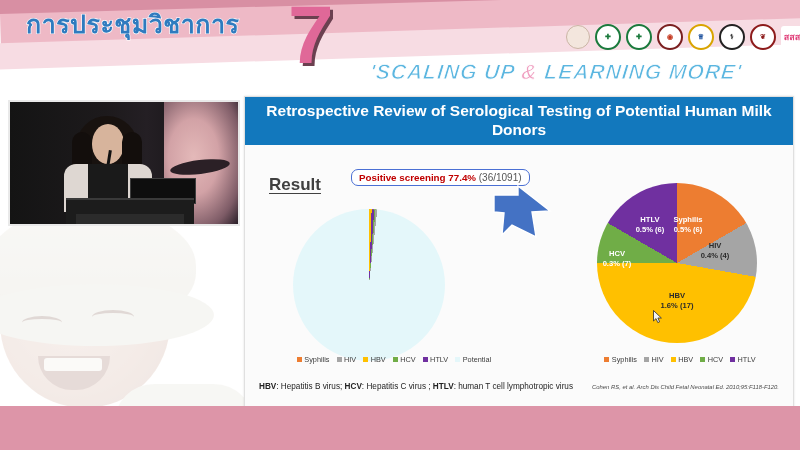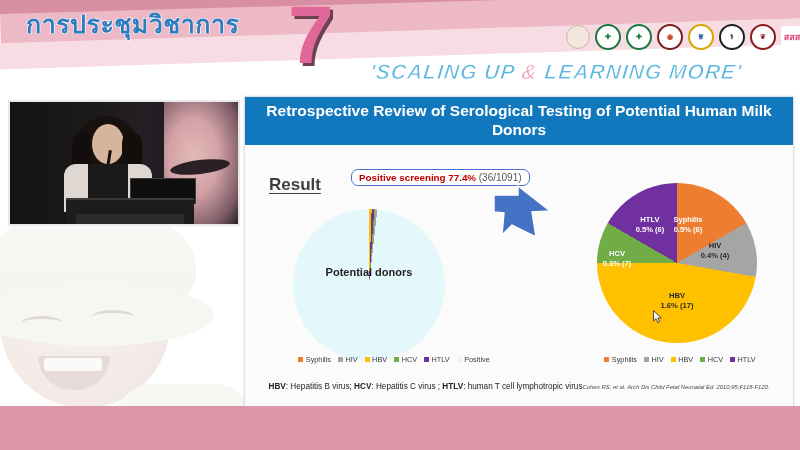--- a/index.html
+++ b/index.html
@@ -116,21 +116,21 @@
     white-space:nowrap;}
   .slab.w{color:#fff;} .slab.d{color:#2b2b2b;}
 
   .legend{position:absolute;display:flex;align-items:center;gap:7px;font-size:7.3px;color:#3c3c3c;}
   .legend .it{display:flex;align-items:center;gap:2.5px;white-space:nowrap;}
   .legend .sw{width:5px;height:5px;display:inline-block;}
   .legL{left:34px;top:258px;width:230px;justify-content:center;}
   .legR{left:330px;top:258px;width:210px;justify-content:center;}
 
   .footnote{position:absolute;left:14px;top:285px;width:520px;display:flex;align-items:baseline;
-    justify-content:center;}
+    justify-content:space-between;}
   .fn-def{font-size:8.2px;color:#242424;}
   .fn-def b{font-weight:bold;}
   .fn-cite{font-size:5.9px;font-style:italic;color:#4a4a4a;white-space:nowrap;}
 
   .bottomband{position:absolute;left:0;top:406px;width:800px;height:44px;background:#dd95a8;}
   .cursor{position:absolute;left:653px;top:310px;width:10px;height:14px;}
 </style>
 </head>
 <body>
 
@@ -199,21 +199,20 @@
       <b>Positive screening 77.4%</b>
       <span class="frac">(36/1091)</span>
     </div>
 
     <svg class="arrow" viewBox="0 0 62 56">
       <path d="M2 10 L26 10 L26 1 L58 26 L40 27 L44 52 L20 40 L10 50 L12 28 L2 27 Z" fill="#4472c4" stroke="#ffffff" stroke-width="1.4"></path>
     </svg>
 
     <div class="pieL"></div>
     <div class="pieL-lab">
-      <div>Potential donors</div>
     </div>
 
     <div class="legend legL">
       <span class="it">
           <i class="sw" style="background:#ed7d31"></i>
           <span>Syphilis</span>
         </span>
       <span class="it">
           <i class="sw" style="background:#a5a5a5"></i>
           <span>HIV</span>
@@ -225,21 +224,21 @@
       <span class="it">
           <i class="sw" style="background:#70ad47"></i>
           <span>HCV</span>
         </span>
       <span class="it">
           <i class="sw" style="background:#7030a0"></i>
           <span>HTLV</span>
         </span>
       <span class="it">
           <i class="sw" style="background:#e4f7fa"></i>
-          <span>Positive</span>
+          <span>Potential</span>
         </span>
     </div>
 
     <div class="pieR"></div>
 
     <div class="slab w" style="left:412px;top:118px;width:62px;">
       <div>Syphilis</div>
       <div>0.5% (6)</div>
     </div>
     <div class="slab d" style="left:442px;top:144px;width:56px;">

